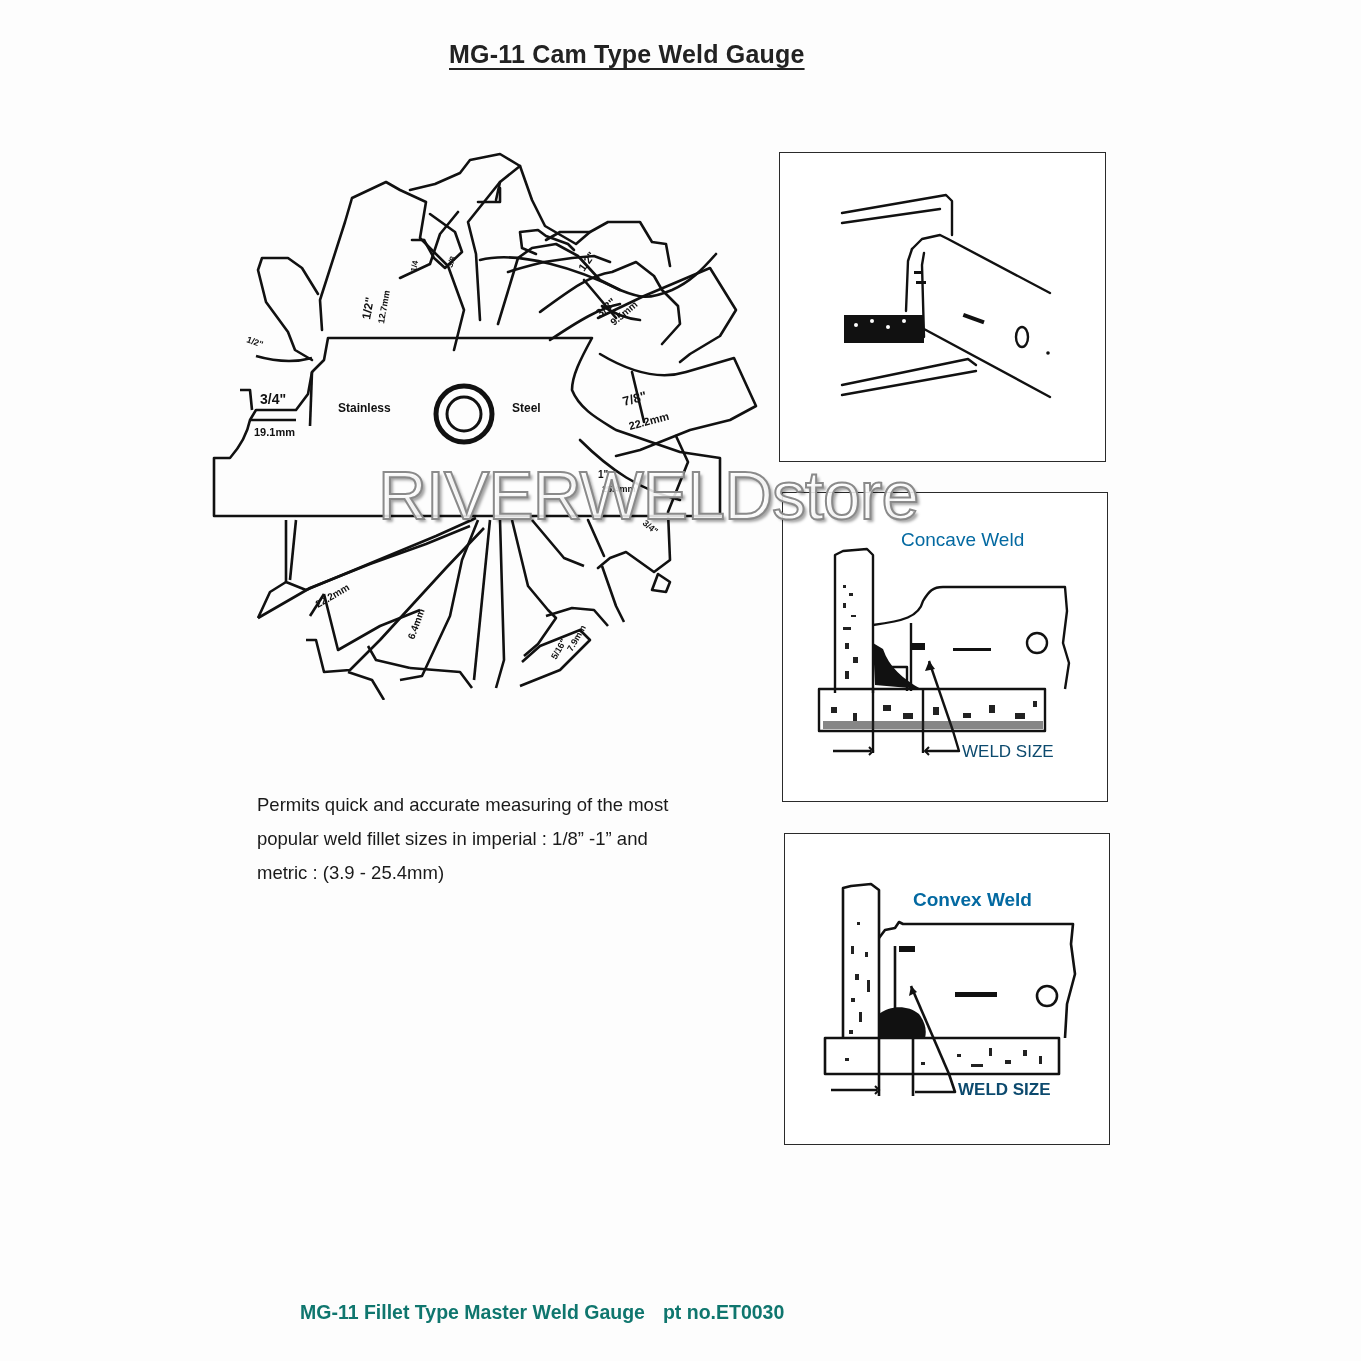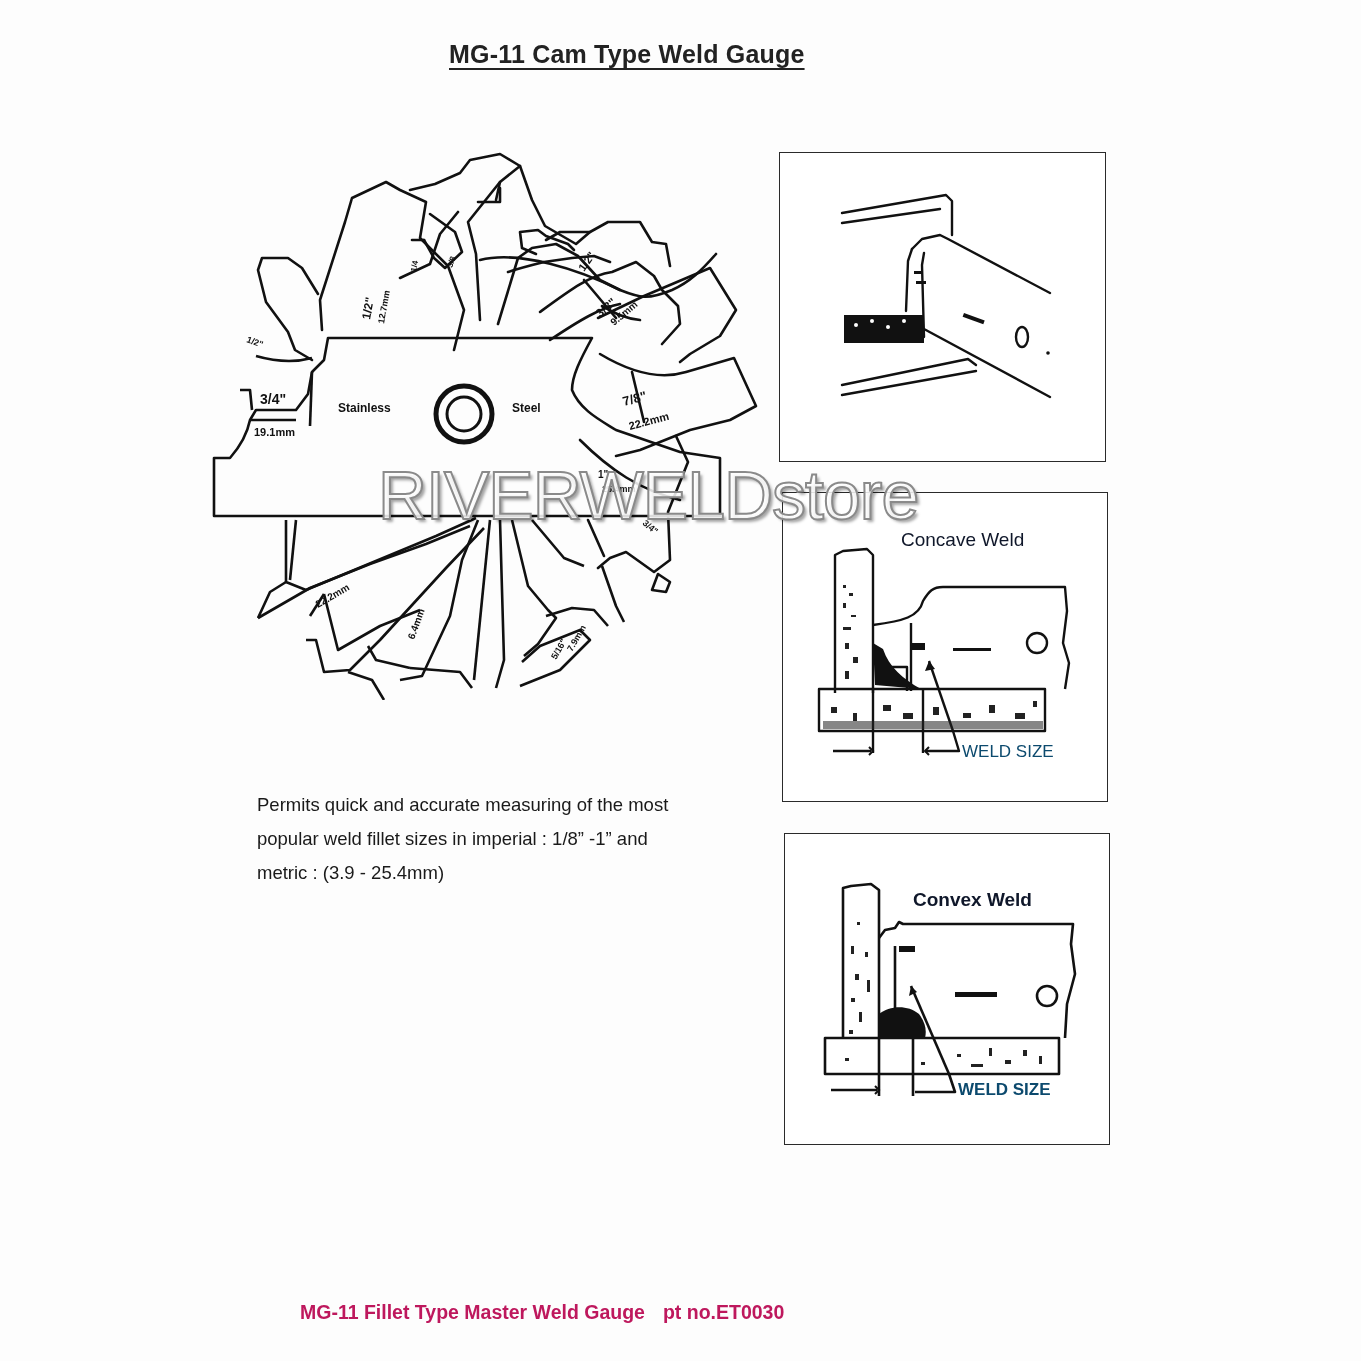--- a/index.html
+++ b/index.html
@@ -5,26 +5,26 @@
   html, body { margin: 0; padding: 0; background: #ffffff; }
   body { width: 1361px; height: 1361px; position: relative; overflow: hidden;
          font-family: "Liberation Sans", sans-serif; color: #1a1a1a; }
   .page-bg { position: absolute; inset: 0; background: #fdfdfd; }
   .title { position: absolute; left: 449px; top: 40px; font-size: 25px; font-weight: bold;
            letter-spacing: 0.2px; text-decoration: underline; text-underline-offset: 5px;
            color: #222; white-space: nowrap; }
   .gauge-svg { position: absolute; left: 200px; top: 140px; }
   .panel { position: absolute; border: 1.5px solid #2a2a2a; background: #fff; }
   .panel svg { position: absolute; left: 0; top: 0; }
-  .panel-caption { position: absolute; font-size: 19px; color: #0f172a; white-space: nowrap; }
+  .panel-caption { position: absolute; font-size: 19px; color: #0369a1; white-space: nowrap; }
   .weld-size { position: absolute; font-size: 17px; color: #0c4a6e; white-space: nowrap; }
   .desc { position: absolute; left: 249px; font-size: 18.5px; line-height: 26px; color: #1a1a1a; }
   .desc p { margin: 8px; }
   .footer { position: absolute; left: 300px; top: 1301px; font-size: 19.5px; font-weight: bold;
-            color: #be185d; white-space: nowrap; }
+            color: #0f766e; white-space: nowrap; }
   .footer .pt { margin-left: 18px; }
   .watermark { position: absolute; left: 378px; top: 461px; font-size: 68px; letter-spacing: -1px;
                color: rgba(255,255,255,0.85); -webkit-text-stroke: 2px #8a8a8a;
                text-shadow: 3px 3px 3px rgba(0,0,0,0.35); white-space: nowrap; line-height: 1; }
   .gtxt { font-family: "Liberation Sans", sans-serif; font-weight: bold; fill: #111; }
 </style>
 </head>
 <body>
 
 <div class="page-bg"></div>

